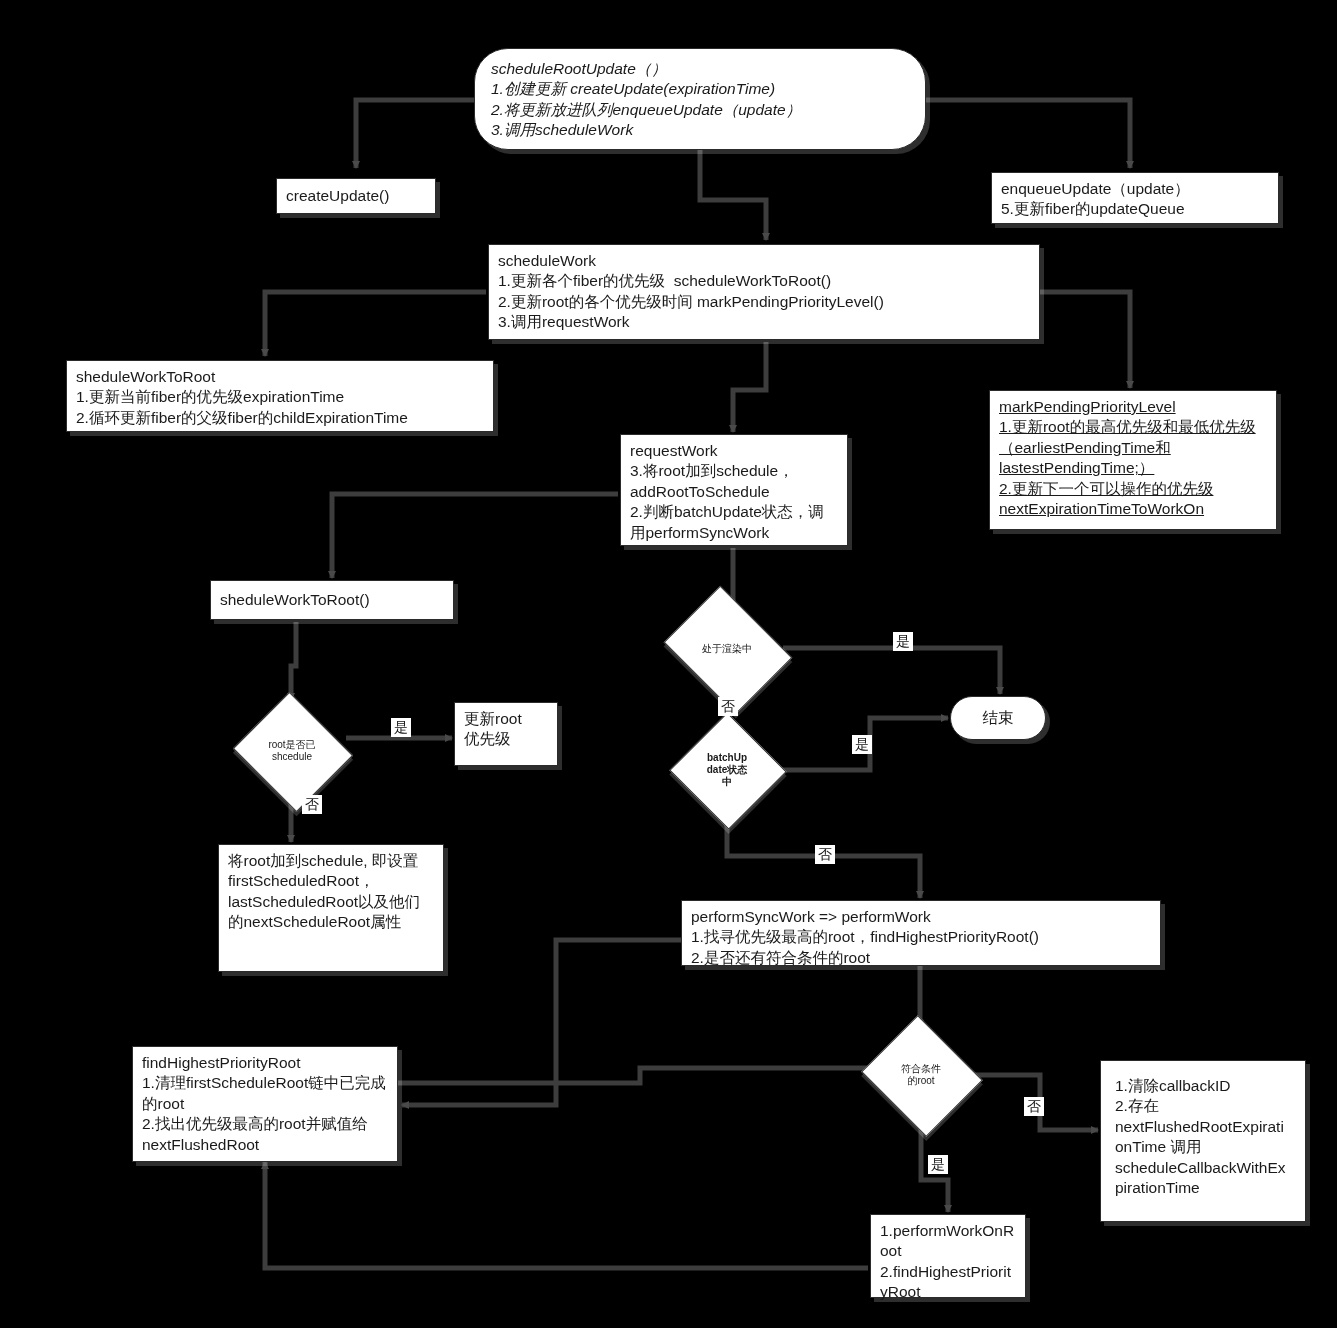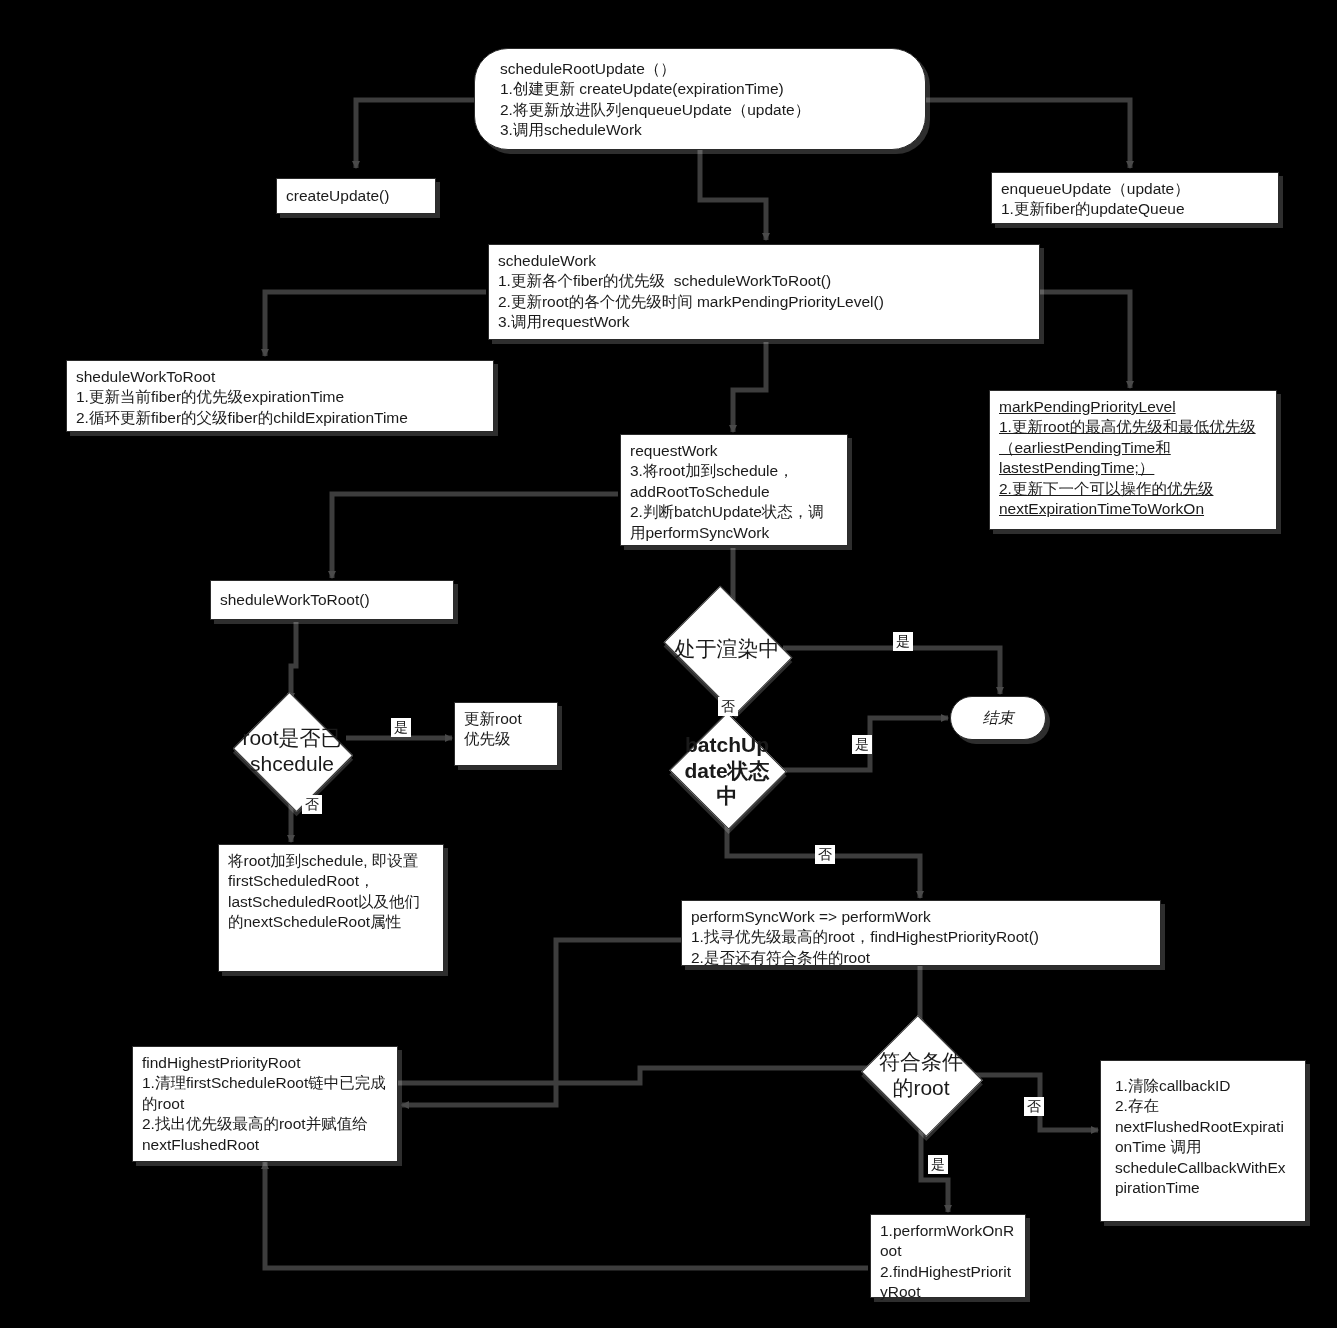--- a/index.html
+++ b/index.html
@@ -20,49 +20,49 @@
     color:#1a1a1a;
     font-size:15.5px;
     line-height:1.32;
     padding:6px 9px;
     box-shadow:4px 4px 0 rgba(255,255,255,0.18);
     white-space:pre-wrap;
     word-break:break-word;
   }
   .node.rounded{
     border-radius:34px;
-    padding:10px 25px;
+    padding:10px 16px;
+    font-style:italic;
   }
   .node.term{
     border-radius:24px;
     display:flex;align-items:center;justify-content:center;
     text-align:center;
     padding:4px;
-    font-style:italic;
   }
   
   .diamond{
     position:absolute;
     box-sizing:border-box;
   }
   .diamond .shape{
     position:absolute;
     left:0;top:0;
     width:100%;height:100%;
     background:#ffffff;
     border:1px solid #2b2b2b;
     transform:rotate(45deg);
     box-shadow:3px 3px 0 rgba(255,255,255,0.18);
   }
   .diamond .dtext{
     position:absolute;
     left:50%;top:50%;
     transform:translate(-50%,-50%);
     color:#1a1a1a;
-    font-size:21px;
+    font-size:10px;
     line-height:1.22;
     text-align:center;
     white-space:pre;
     z-index:3;
     pointer-events:none;
   }
   
   .edges{position:absolute;left:0;top:0;width:1337px;height:1328px;z-index:1;}
   .node,.diamond{z-index:2;}
   
@@ -135,21 +135,21 @@
   </svg>
 
   <div class="node rounded" style="left:474px;top:48px;width:452px;height:102px;">scheduleRootUpdate（）
 1.创建更新 createUpdate(expirationTime)
 2.将更新放进队列enqueueUpdate（update）
 3.调用scheduleWork</div>
 
   <div class="node" style="left:276px;top:178px;width:160px;height:36px;display:flex;align-items:center;">createUpdate()</div>
 
   <div class="node" style="left:991px;top:172px;width:288px;height:52px;">enqueueUpdate（update）
-1.更新fiber的updateQueue</div>
+5.更新fiber的updateQueue</div>
 
   <div class="node" style="left:488px;top:244px;width:552px;height:96px;">scheduleWork
 1.更新各个fiber的优先级  scheduleWorkToRoot()
 2.更新root的各个优先级时间 markPendingPriorityLevel()
 3.调用requestWork</div>
 
   <div class="node" style="left:66px;top:360px;width:428px;height:72px;">sheduleWorkToRoot
 1.更新当前fiber的优先级expirationTime
 2.循环更新fiber的父级fiber的childExpirationTime</div>
 

